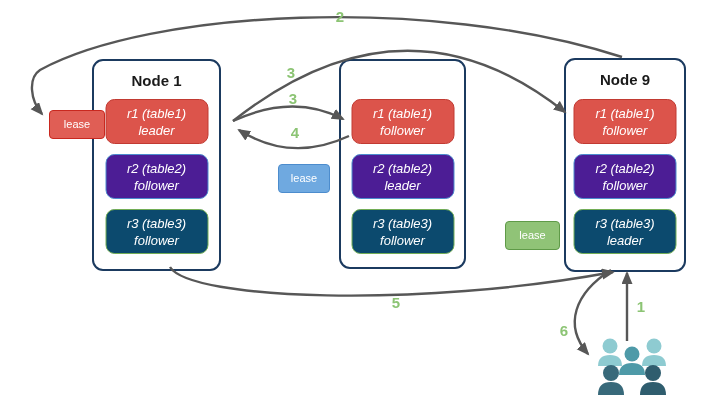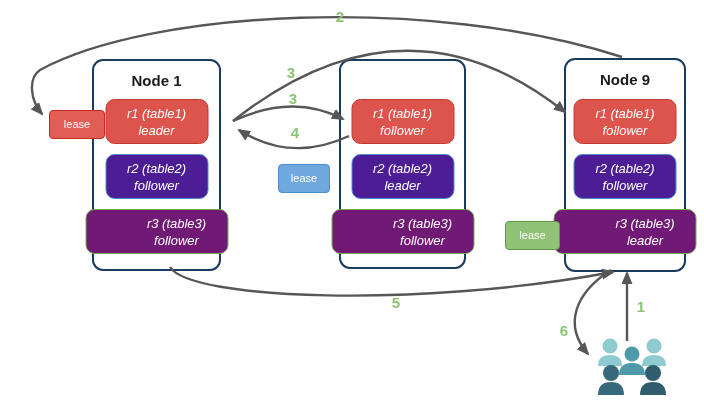--- a/index.html
+++ b/index.html
@@ -14,21 +14,21 @@
   .node-title{
     text-align:center;margin-top:11px;font-size:15px;font-weight:bold;color:#1a1a1a;
   }
   .replica{
     position:absolute;left:50%;transform:translateX(-50%);width:101px;height:38px;
     border-radius:9px;border:1px solid;color:#fff;font-size:13px;line-height:17px;
     text-align:center;padding-top:5px;font-style:italic;
   }
   .rep-red{background:#dc544b;border-color:#c13a32;}
   .rep-blue{background:#4c1d95;border-color:#4c8ccd;}
-  .rep-green{background:#701a75;border-color:#72ad56;padding-left:40px;}
+  .rep-green{background:#0c4a6e;border-color:#72ad56;}
   .lease{
     position:absolute;z-index:2;color:#fff;font-size:11px;line-height:17px;text-align:center;
     border-radius:4px;padding:5px 0;
   }
   .lease-red{left:49px;top:110px;width:54px;background:#e05e55;border:1.5px solid #c9281f;}
   .lease-blue{left:278px;top:164px;width:50px;background:#6fa9e0;border:1px solid #4c8ccd;}
   .lease-green{left:505px;top:221px;width:53px;background:#90c377;border:1px solid #5f9a48;}
   .step{
     position:absolute;z-index:4;transform:translate(-50%,-50%);
     font-size:15px;font-weight:bold;color:#8cc474;

